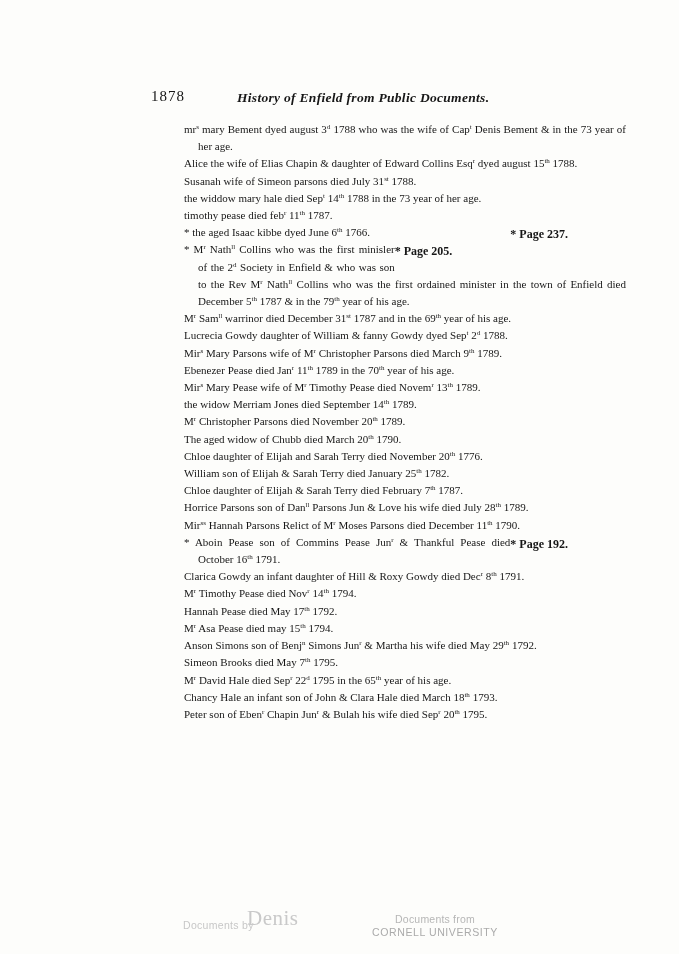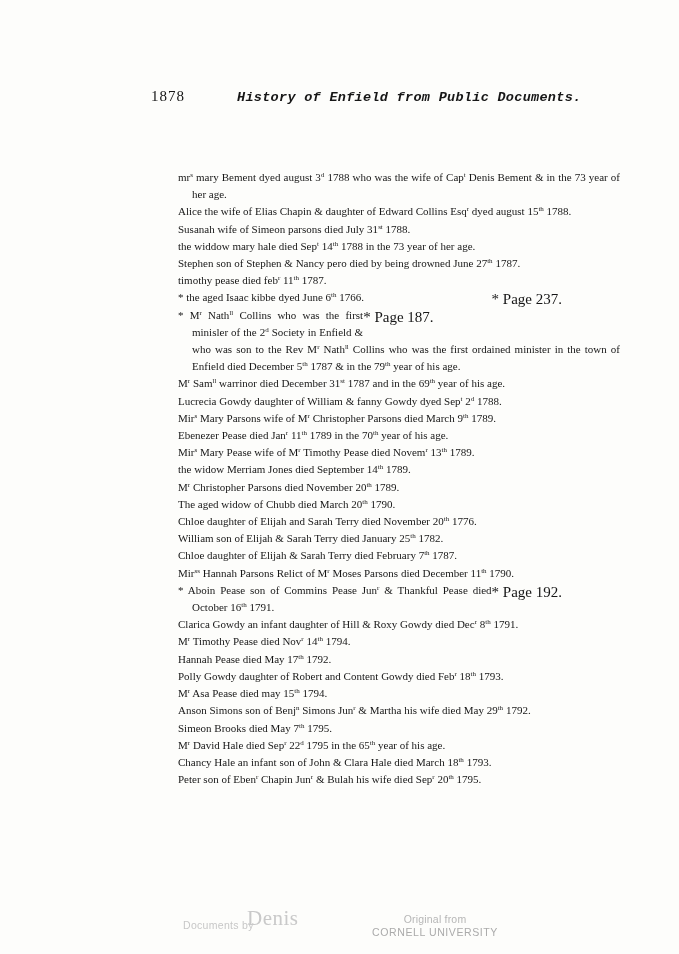--- a/index.html
+++ b/index.html
@@ -17,44 +17,42 @@
   }
   .page-number {
     position:absolute; left:151px; top:88px;
     font-size:15px; letter-spacing:1px; color:#151515;
   }
   .page-title {
     position:absolute; left:237px; top:90px;
     font-size:13.5px; font-style:italic; font-weight:bold;
     letter-spacing:0.3px; color:#171717;
     white-space:nowrap;
-    font-family:Liberation Mono, monospace;
   }
   .entries {
-    position:absolute; left:178px; top:121px; width:442px;
+    position:absolute; left:184px; top:121px; width:442px;
     font-size:11px; line-height:17.2px;
     text-align:justify;
     color:#171717;
-    margin-top:48px;
   }
   .entry {
     margin:0;
     padding-left:14px;
     text-indent:-14px;
   }
   .entry sup {
     font-size:7px;
     line-height:0;
     vertical-align:4px;
     letter-spacing:0;
   }
   .margin-note {
     float:right;
-    font-size:15px;
-    font-weight:normal;
+    font-size:12px;
+    font-weight:bold;
     margin-right:58px;
     margin-top:2px;
     white-space:nowrap;
     text-indent:0;
     color:#161616;
   }
   .footer-digitized {
     position:absolute; left:183px; top:919px;
     font-family:"Liberation Sans", sans-serif;
     font-size:10.5px; color:#c7c7c7;
@@ -86,51 +84,50 @@
 
   <div class="page-number">1878</div>
 
   <div class="page-title">History of Enfield from Public Documents.</div>
 
   <div class="entries">
       <p class="entry"><span>mr<sup>s</sup> mary Bement dyed august 3<sup>d</sup> 1788 who was the wife of Cap<sup>t</sup> Denis Bement &amp; in the 73 year of her age.</span></p>
       <p class="entry"><span>Alice the wife of Elias Chapin &amp; daughter of Edward Collins Esq<sup>r</sup> dyed august 15<sup>th</sup> 1788.</span></p>
       <p class="entry"><span>Susanah wife of Simeon parsons died July 31<sup>st</sup> 1788.</span></p>
       <p class="entry"><span>the widdow mary hale died Sep<sup>t</sup> 14<sup>th</sup> 1788 in the 73 year of her age.</span></p>
-      <p class="entry"><span>Stephen son of Stephen &amp; Nancy pero died by being drowned June 27<sup>th</sup> 1787.</span></p>
       <p class="entry"><span>timothy pease died feb<sup>r</sup> 11<sup>th</sup> 1787.</span></p>
       <p class="entry"><span class="margin-note">* Page 237.</span><span>* the aged Isaac kibbe dyed June 6<sup>th</sup> 1766.</span></p>
-      <p class="entry"><span class="margin-note">* Page 187.</span><span>* M<sup>r</sup> Nath<sup>ll</sup> Collins who was the first minisler of the 2<sup>d</sup> Society in Enfield &amp; who was son to the Rev M<sup>r</sup> Nath<sup>ll</sup> Collins who was the first ordained minister in the town of Enfield died December 5<sup>th</sup> 1787 &amp; in the 79<sup>th</sup> year of his age.</span></p>
+      <p class="entry"><span class="margin-note">* Page 205.</span><span>* M<sup>r</sup> Nath<sup>ll</sup> Collins who was the first minisler of the 2<sup>d</sup> Society in Enfield &amp; who was son to the Rev M<sup>r</sup> Nath<sup>ll</sup> Collins who was the first ordained minister in the town of Enfield died December 5<sup>th</sup> 1787 &amp; in the 79<sup>th</sup> year of his age.</span></p>
       <p class="entry"><span>M<sup>r</sup> Sam<sup>ll</sup> warrinor died December 31<sup>st</sup> 1787 and in the 69<sup>th</sup> year of his age.</span></p>
       <p class="entry"><span>Lucrecia Gowdy daughter of William &amp; fanny Gowdy dyed Sep<sup>t</sup> 2<sup>d</sup> 1788.</span></p>
       <p class="entry"><span>Mir<sup>s</sup> Mary Parsons wife of M<sup>r</sup> Christopher Parsons died March 9<sup>th</sup> 1789.</span></p>
       <p class="entry"><span>Ebenezer Pease died Jan<sup>r</sup> 11<sup>th</sup> 1789 in the 70<sup>th</sup> year of his age.</span></p>
       <p class="entry"><span>Mir<sup>s</sup> Mary Pease wife of M<sup>r</sup> Timothy Pease died Novem<sup>r</sup> 13<sup>th</sup> 1789.</span></p>
       <p class="entry"><span>the widow Merriam Jones died September 14<sup>th</sup> 1789.</span></p>
       <p class="entry"><span>M<sup>r</sup> Christopher Parsons died November 20<sup>th</sup> 1789.</span></p>
       <p class="entry"><span>The aged widow of Chubb died March 20<sup>th</sup> 1790.</span></p>
       <p class="entry"><span>Chloe daughter of Elijah and Sarah Terry died  November 20<sup>th</sup> 1776.</span></p>
       <p class="entry"><span>William son of Elijah &amp; Sarah Terry died January 25<sup>th</sup> 1782.</span></p>
       <p class="entry"><span>Chloe daughter of Elijah &amp; Sarah Terry died February 7<sup>th</sup> 1787.</span></p>
+      <p class="entry"><span>Horrice Parsons son of Dan<sup>ll</sup> Parsons Jun &amp; Love his wife died July 28<sup>th</sup> 1789.</span></p>
       <p class="entry"><span>Mir<sup>ss</sup> Hannah Parsons Relict of M<sup>r</sup> Moses Parsons died December 11<sup>th</sup> 1790.</span></p>
       <p class="entry"><span class="margin-note">* Page 192.</span><span>* Aboin  Pease son of Commins  Pease Jun<sup>r</sup> &amp; Thankful  Pease died October 16<sup>th</sup> 1791.</span></p>
       <p class="entry"><span>Clarica Gowdy an  infant daughter of Hill &amp; Roxy Gowdy died Dec<sup>r</sup> 8<sup>th</sup> 1791.</span></p>
       <p class="entry"><span>M<sup>r</sup> Timothy Pease died Nov<sup>r</sup> 14<sup>th</sup> 1794.</span></p>
       <p class="entry"><span>Hannah Pease died May 17<sup>th</sup> 1792.</span></p>
-      <p class="entry"><span>Polly Gowdy daughter of Robert and Content Gowdy died Feb<sup>r</sup> 18<sup>th</sup> 1793.</span></p>
       <p class="entry"><span>M<sup>r</sup> Asa Pease died may 15<sup>th</sup> 1794.</span></p>
       <p class="entry"><span>Anson Simons son of Benj<sup>n</sup> Simons Jun<sup>r</sup> &amp; Martha his wife died May 29<sup>th</sup> 1792.</span></p>
       <p class="entry"><span>Simeon Brooks died May 7<sup>th</sup> 1795.</span></p>
       <p class="entry"><span>M<sup>r</sup> David Hale died Sep<sup>r</sup> 22<sup>d</sup> 1795 in the 65<sup>th</sup> year of his age.</span></p>
       <p class="entry"><span>Chancy Hale an infant son of John &amp; Clara Hale died March 18<sup>th</sup> 1793.</span></p>
       <p class="entry"><span>Peter son of Eben<sup>r</sup> Chapin Jun<sup>r</sup> &amp; Bulah his wife died Sep<sup>r</sup> 20<sup>th</sup> 1795.</span></p>
     </div>
 
   <span class="footer-digitized">Documents by</span>
 
   <span class="footer-google">Denis</span>
 
   <div class="footer-right">
-    <div class="footer-original">Original from</div>
+    <div class="footer-original">Documents from</div>
     <div class="footer-institution">CORNELL UNIVERSITY</div>
   </div>
 
 </div>
 
 </body></html>

